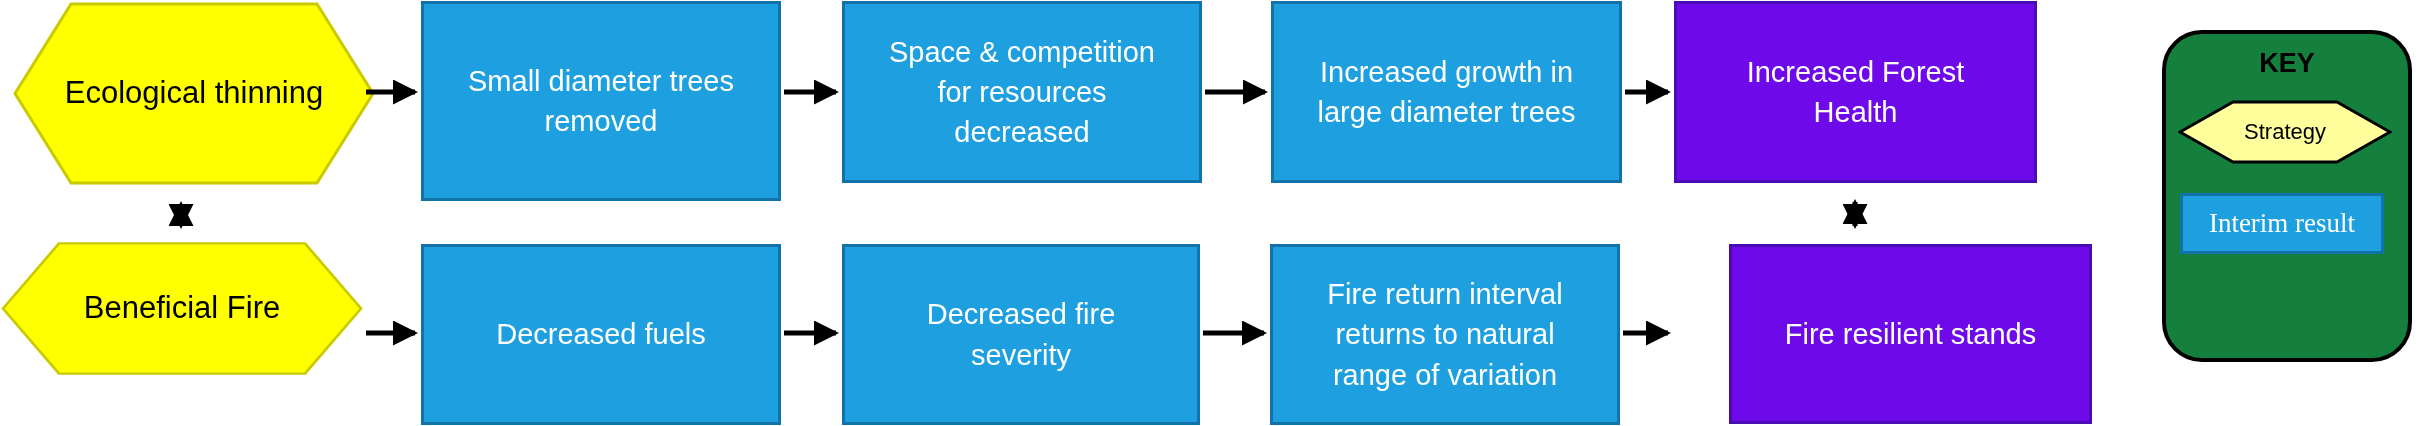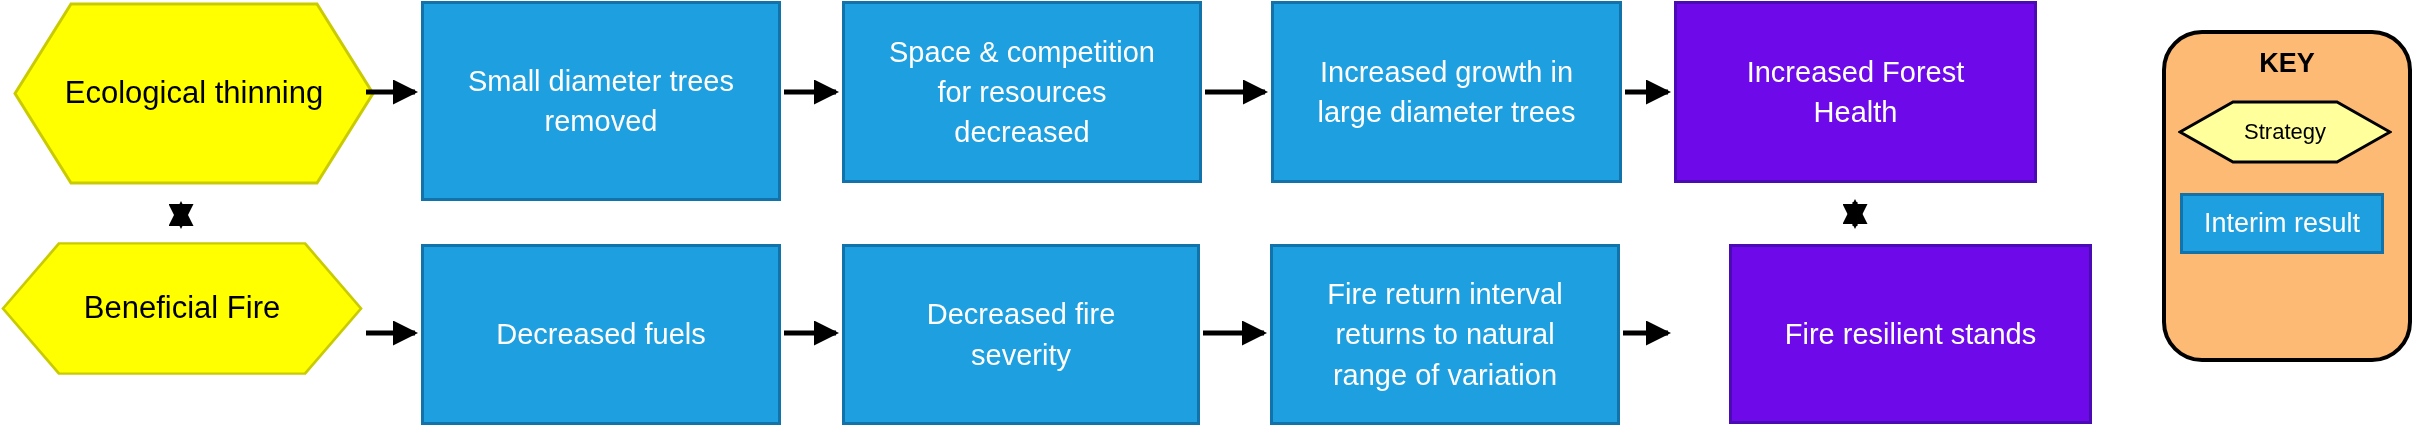--- a/index.html
+++ b/index.html
@@ -56,21 +56,21 @@
     pointer-events: none;
   }
   
   .key-box {
     position: absolute;
     left: 2162px;
     top: 30px;
     width: 250px;
     height: 332px;
     box-sizing: border-box;
-    background: #fdba74;
+    background: #15803d;
     border: 4px solid #000000;
     border-radius: 40px;
   }
   .key-title {
     position: absolute;
     top: 14px;
     left: 0;
     width: 100%;
     text-align: center;
     font-size: 27px;
@@ -84,20 +84,21 @@
     width: 214px;
     height: 64px;
   }
   .key-hex .node-label { font-size: 22px; color: #000000; }
   .key-interim {
     position: absolute;
     left: 14px;
     top: 159px;
     width: 204px;
     height: 61px;
+    font-family: Liberation Serif, serif;
   }
   .key-outcome {
     position: absolute;
     left: 14px;
     top: 248px;
     width: 204px;
     height: 62px;
   }
   .key-interim .node-label,
   .key-outcome .node-label { font-size: 27px; }

